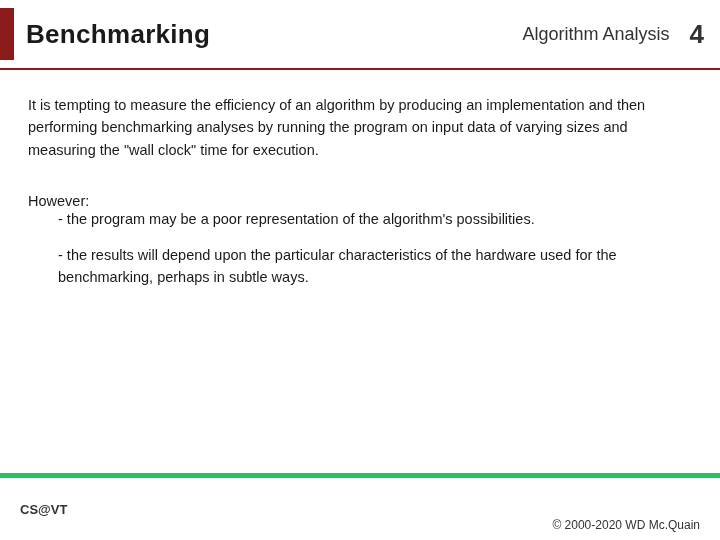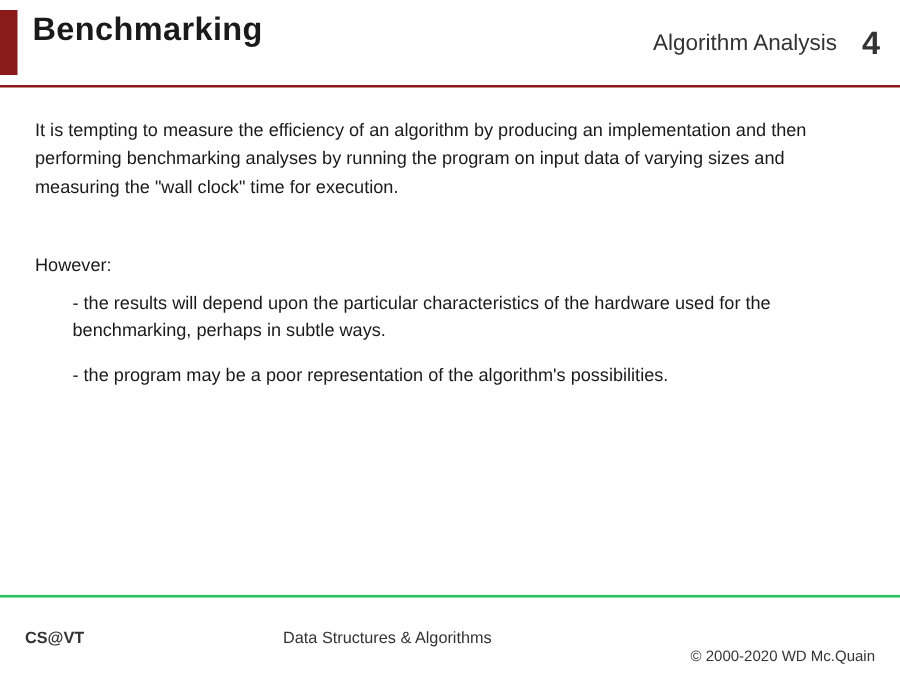--- a/index.html
+++ b/index.html
@@ -29,21 +29,21 @@
       display: flex;
       align-items: center;
       justify-content: space-between;
       padding: 8px 16px 8px 0;
       border-bottom: 2px solid #8b1a1a;
       min-height: 52px;
     }
 
     .header-left {
       display: flex;
-      align-items: flex-start;
+      align-items: center;
     }
 
     .red-bar {
       width: 14px;
       height: 52px;
       background: #8b1a1a;
       margin-right: 12px;
       flex-shrink: 0;
     }
 
@@ -69,21 +69,21 @@
       font-size: 26px;
       font-weight: bold;
       color: #333333;
     }
 
     .content {
       flex: 1;
       padding: 24px 40px 16px 28px;
       display: flex;
       flex-direction: column;
-      gap: 12px;
+      gap: 0;
     }
 
     .intro-text {
       font-size: 14.5px;
       color: #1a1a1a;
       line-height: 1.55;
       margin-bottom: 32px;
     }
 
     .however-label {
@@ -103,21 +103,21 @@
       font-size: 14.5px;
       color: #1a1a1a;
       line-height: 1.5;
     }
 
     .footer {
       display: flex;
       justify-content: space-between;
       align-items: center;
       padding: 8px 20px;
-      border-top: 2px solid #22c55e;
+      border-top: 5px solid #22c55e;
       margin-top: auto;
     }
 
     .footer-left {
       font-size: 13px;
       color: #333;
       font-weight: bold;
     }
 
     .footer-center {
@@ -147,25 +147,24 @@
     </div>
   </div>
 
   <div class="content">
 
     <p class="intro-text">It is tempting to measure the efficiency of an algorithm by producing an implementation and then performing benchmarking analyses by running the program on input data of varying sizes and measuring the "wall clock" time for execution.</p>
 
     <p class="however-label">However:</p>
 
     <div class="bullet-list">
+      <div class="bullet-item">- the program may be a poor representation of the algorithm's possibilities.</div>
       <div class="bullet-item">- the results will depend upon the particular characteristics of the hardware used for the benchmarking, perhaps in subtle ways.</div>
-      <div class="bullet-item">- the program may be a poor representation of the algorithm's possibilities.</div>
     </div>
 
   </div>
 
   <div class="footer">
     <span class="footer-left">CS@VT</span>
-    <span class="footer-center">Data Structures &amp; Algorithms</span>
     <span class="footer-right">© 2000-2020 WD Mc.Quain</span>
   </div>
 
 </div>
 
 </body></html>

